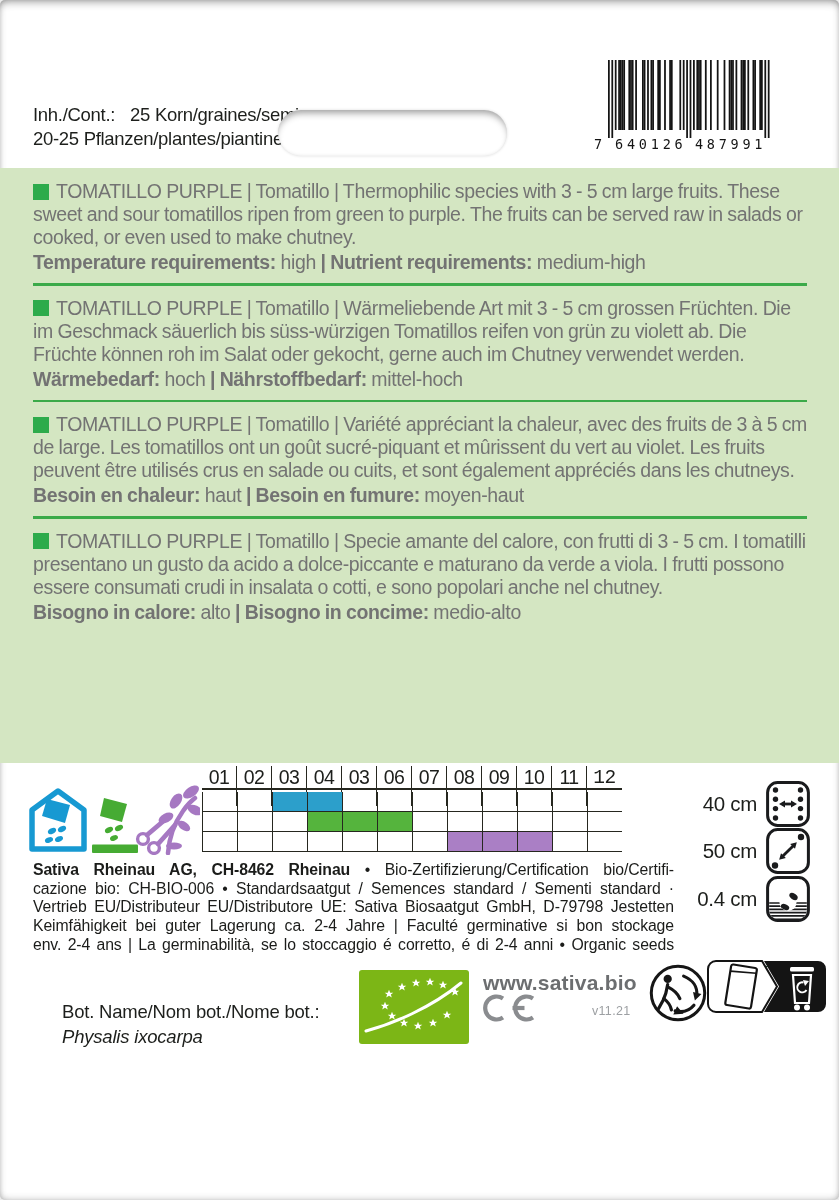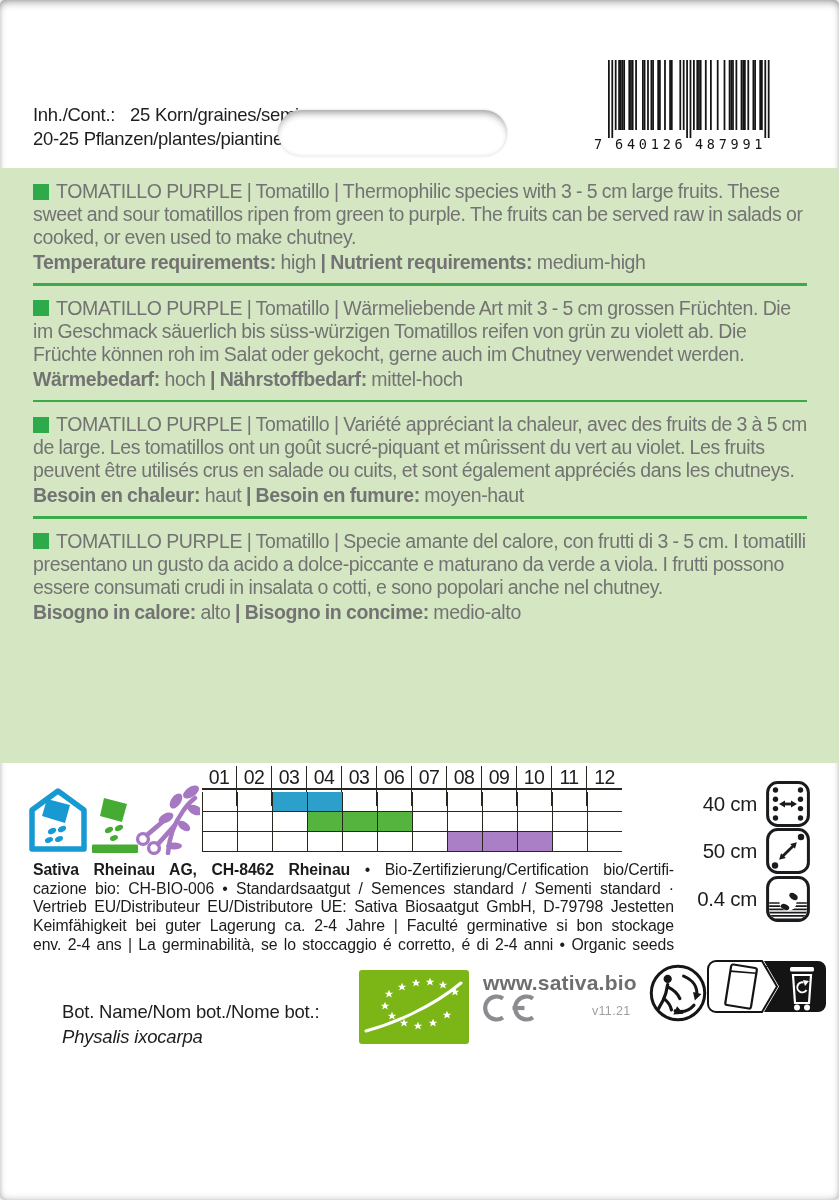--- a/index.html
+++ b/index.html
@@ -30,21 +30,21 @@
   .bullet { display:inline-block; width:16px; height:16px; background:#2dab4b; margin-right:7px; position:relative; top:1.5px; }
   .req { margin-top:2px; }
   .req b { font-weight:bold; }
   .divider { height:2.5px; background:#3baa49; margin:9px 0 11px 0; width:774px; }
 
   
   .cal-months { left:202px; top:766px; width:420px; height:24px; display:grid; grid-template-columns:repeat(12,1fr);
                 border-bottom:2px solid #26271f; }
   .cal-months div { display:flex; align-items:center; justify-content:center; font-size:19.5px;
                     letter-spacing:-0.5px; border-right:1.2px solid #26271f; padding-bottom:17px; }
-  .cal-months div:last-child { border-right:none; }
+  .cal-months div:last-child { border-right:none;font-family:Liberation Mono, monospace; }
   .cal-grid { left:202px; top:792px; width:420px; height:60px; display:grid;
               grid-template-columns:repeat(12,1fr); grid-template-rows:repeat(3,1fr); }
   .cal-grid div { border-left:1.2px solid #26271f; border-bottom:1.2px solid #26271f; }
 
   .icon-greenhouse { left:29px; top:788px; }
   .icon-directsow  { left:92px; top:797px; }
   .icon-harvest    { left:134px; top:783px; }
 
   
   .spacing-col { left:686px; top:781px; width:124px; display:flex; flex-direction:column; gap:2.5px; }

